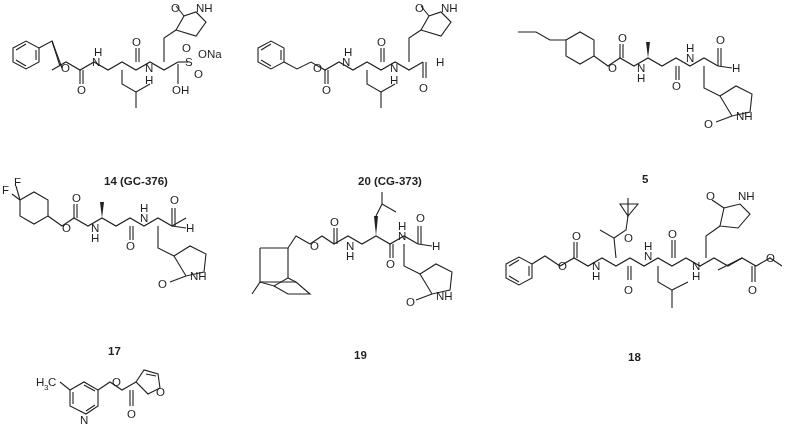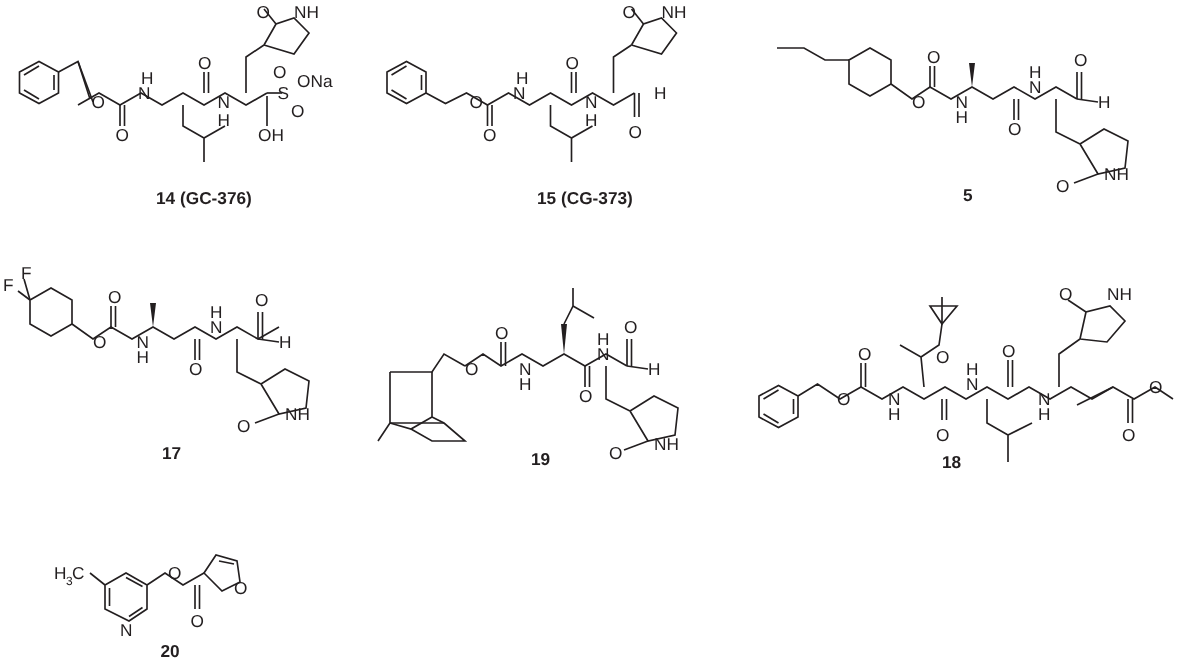--- a/index.html
+++ b/index.html
@@ -3,21 +3,21 @@
 <meta charset="utf-8">
 <style>
   html, body { margin:0; padding:0; background:#ffffff; }
   body { width:787px; height:443px; position:relative; overflow:hidden;
          font-family:"Liberation Sans", sans-serif; }
   .cmpd { position:absolute; }
   .cmpd svg { position:absolute; left:0; top:0; overflow:visible; }
   .cmpd svg line, .cmpd svg polyline, .cmpd svg polygon { stroke:#231f20; stroke-width:1.1; fill:none; }
   .cmpd svg polygon.wedge { fill:#231f20; stroke:none; }
   .cmpd svg text { font-family:"Liberation Sans", sans-serif; font-size:11.5px; fill:#231f20; }
-  .label { position:absolute; font-weight:bold; font-size:11.5px; color:#231f20; white-space:nowrap; }
+  .label { position:absolute; font-weight:bold; font-size:11.5px; color:#231f20; white-space:nowrap;margin-top:48px; }
 </style>
 </head>
 <body>
 
 <div class="cmpd" style="left:0;top:0;width:250px;height:160px;">
   <svg width="250" height="160">
 
     <polygon points="13,48 26,41 39,48 39,62 26,69 13,62"></polygon>
     <line x1="16" y1="50" x2="26" y2="44"></line>
       <line x1="36" y1="50" x2="36" y2="60"></line>
@@ -79,21 +79,21 @@
     <text x="104" y="56">H</text>
       <text x="102" y="66">N</text>
     <text x="137" y="46">O</text>
     <text x="150" y="72">N</text>
       <text x="150" y="84">H</text>
     <text x="175" y="12">O</text>
       <text x="201" y="12">NH</text>
     <text x="196" y="66">H</text>
     <text x="179" y="92">O</text>
   </svg>
-  <div class="label" style="left:118px;top:127px;">15 (CG-373)</div>
+  <div class="label" style="left:118px;top:127px;">20 (CG-373)</div>
 </div>
 
 <div class="cmpd" style="left:510px;top:0;width:277px;height:160px;">
   <svg width="277" height="160">
     <polyline points="8,32 26,32 40,40 56,40"></polyline>
     <polygon points="56,40 70,32 84,40 84,56 70,64 56,56"></polygon>
     <polyline points="84,56 98,66 110,58 124,66 138,58 152,66 166,58 180,66 194,58 208,66"></polyline>
     <line x1="110" y1="58" x2="110" y2="44"></line>
       <line x1="113" y1="58" x2="113" y2="44"></line>
     <polygon class="wedge" points="138,58 136,42 140,42"></polygon>

